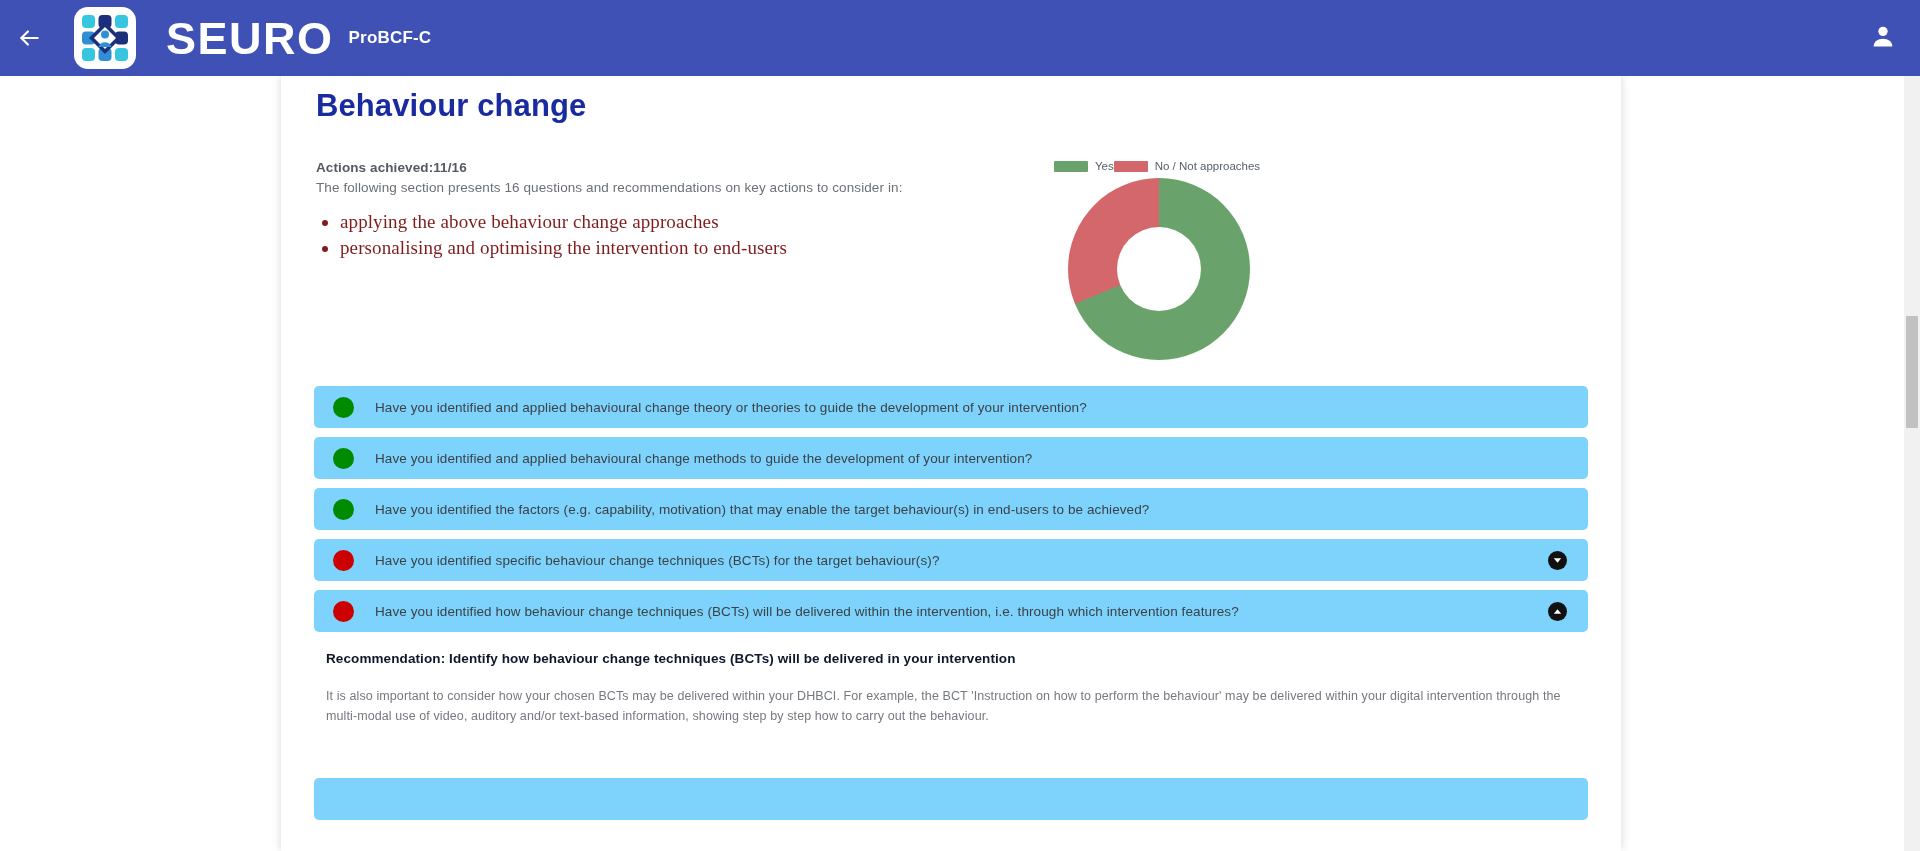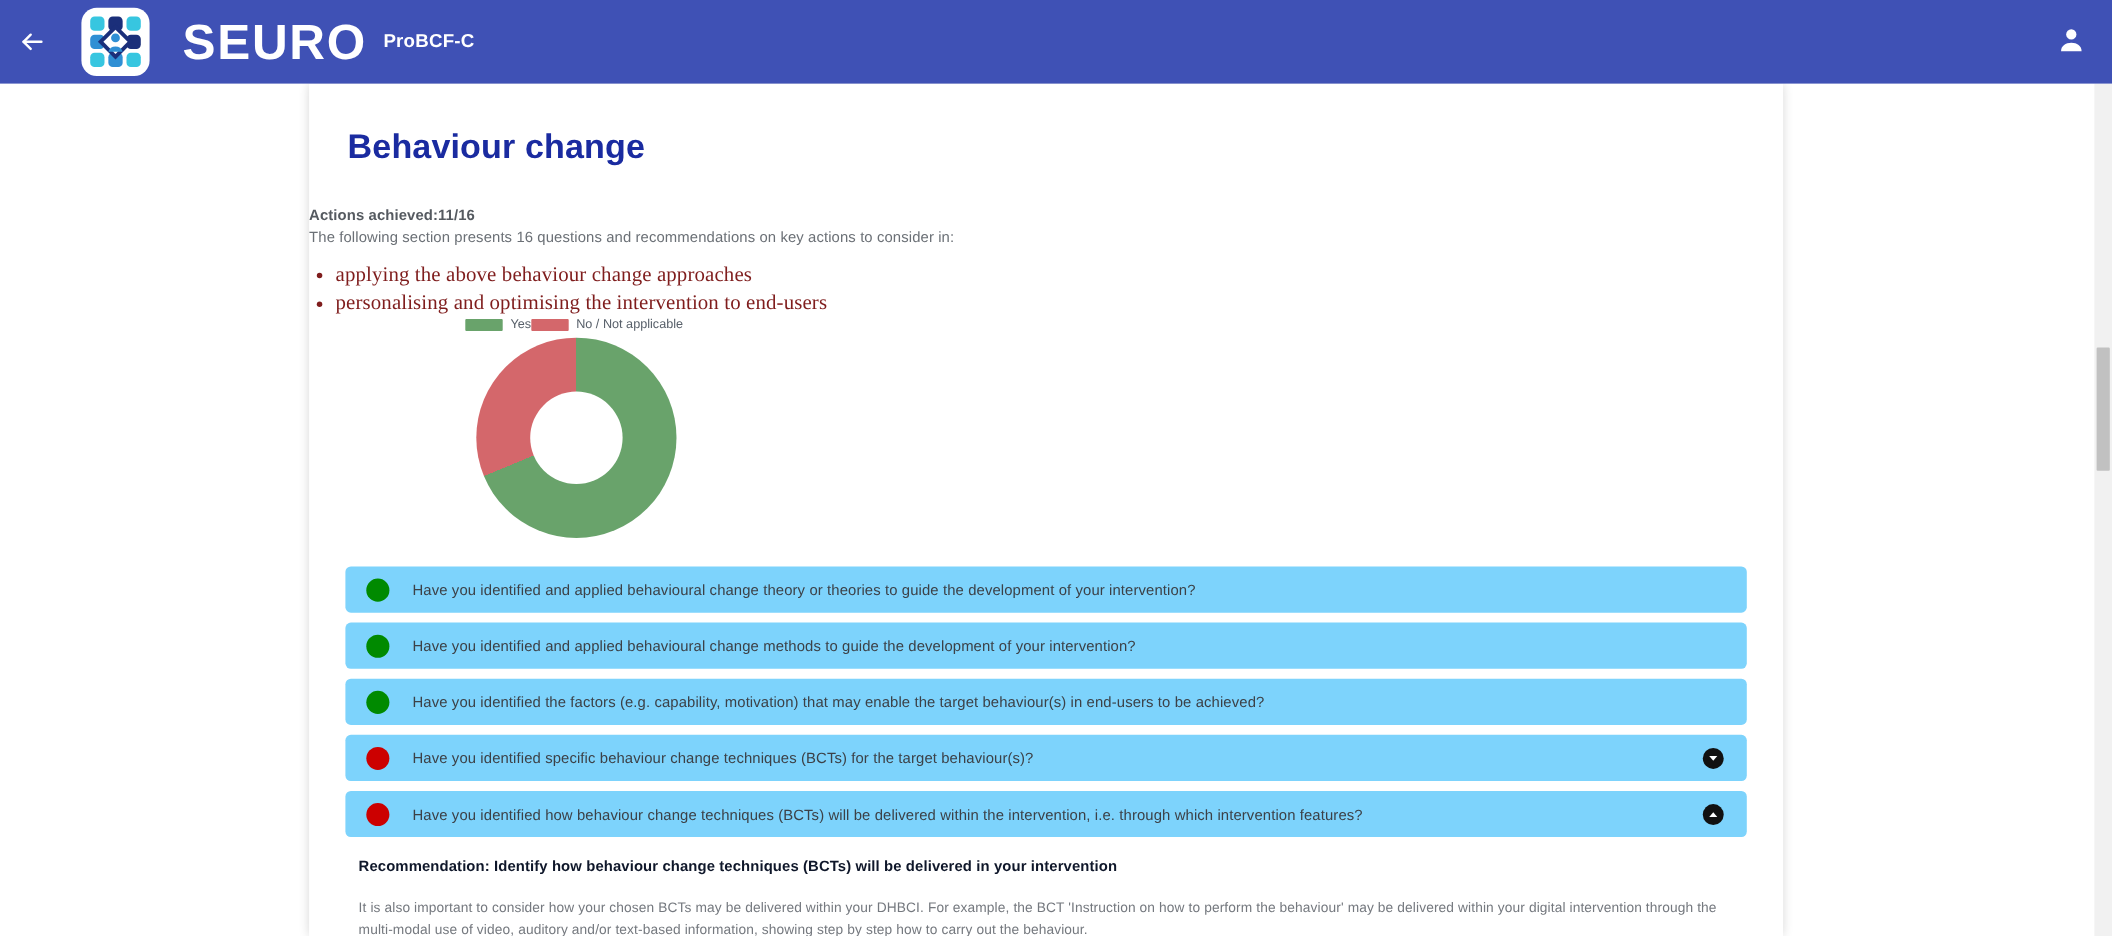--- a/index.html
+++ b/index.html
@@ -78,30 +78,30 @@
     height: 775px;
     background: #ffffff;
     box-shadow: 0 0 9px rgba(0,0,0,0.16);
     overflow: hidden;
   }
 
   .page-title {
     color: #1a2ba0;
     font-size: 31px;
     font-weight: 700;
-    padding-top: 40px;
+    padding-top: 12px;
     padding-left: 35px;
     letter-spacing: .1px;
   }
 
   
   .intro-row {
     display: flex;
+    padding-left: 35px;
     padding-top: 36px;
-    flex-direction: column;
   }
   .intro-text { width: 600px; flex: none; }
   .actions-achieved {
     font-size: 13.5px;
     font-weight: 700;
     color: #555a60;
     letter-spacing: .1px;
   }
   .intro-desc {
     font-size: 13.5px;
@@ -301,21 +301,21 @@
     </div>
 
     <div class="chart-block">
       <div class="chart-legend">
         <div class="legend-item">
           <span class="legend-swatch" id="sw-yes" style="background: rgb(105, 163, 107);"></span>
           <span class="legend-label">Yes</span>
         </div>
         <div class="legend-item">
           <span class="legend-swatch" id="sw-no" style="background: rgb(212, 103, 107);"></span>
-          <span class="legend-label">No / Not applicable</span>
+          <span class="legend-label">No / Not approaches</span>
         </div>
       </div>
       <div class="donut-wrap" id="donut" style="background: conic-gradient(rgb(105, 163, 107) 0deg, rgb(105, 163, 107) 247.5deg, rgb(212, 103, 107) 247.5deg, rgb(212, 103, 107) 360deg); border-radius: 50%;">
         <div class="donut-hole"></div>
       </div>
     </div>
   </div>
 
   <div class="questions" id="question-list">
       <div class="q-row">

